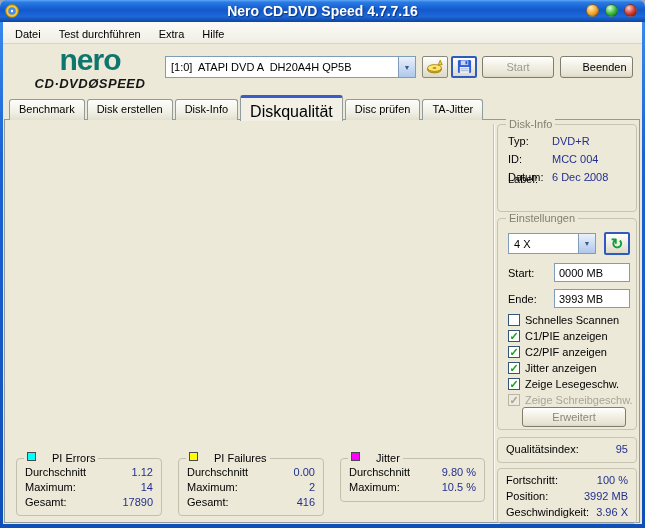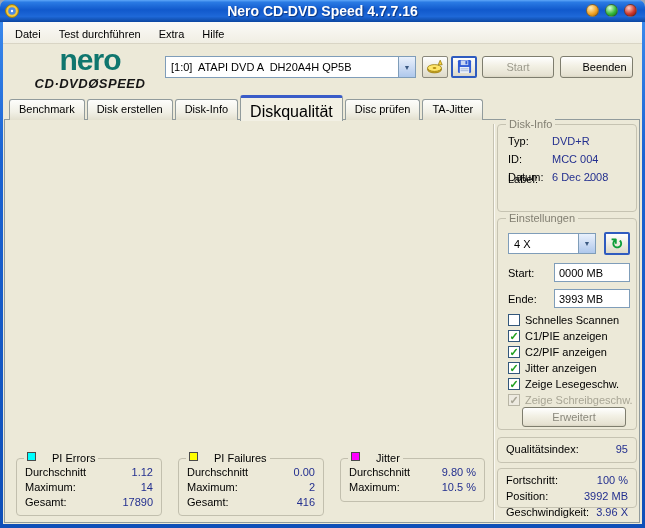--- a/index.html
+++ b/index.html
@@ -410,21 +410,21 @@
       <div class="pbtn" style="left:24px;top:188px;width:104px;height:20px;line-height:18px;color:#8A887C;">Erweitert</div>
     </div>
 
     <div class="group" style="left:494px;top:415px;width:140px;height:26px;">
       <div class="rrow" style="top:5px;">
         <span>Qualitätsindex:</span>
         <span class="val">95</span>
       </div>
     </div>
 
-    <div class="group" style="left:494px;top:446px;width:140px;height:40px;">
+    <div class="group" style="left:494px;top:446px;width:140px;height:56px;">
       <div class="rrow" style="top:5px;">
           <span>Fortschritt:</span>
           <span class="val">100 %</span>
         </div>
       <div class="rrow" style="top:21px;">
           <span>Position:</span>
           <span class="val">3992 MB</span>
         </div>
       <div class="rrow" style="top:37px;">
           <span>Geschwindigkeit:</span>

